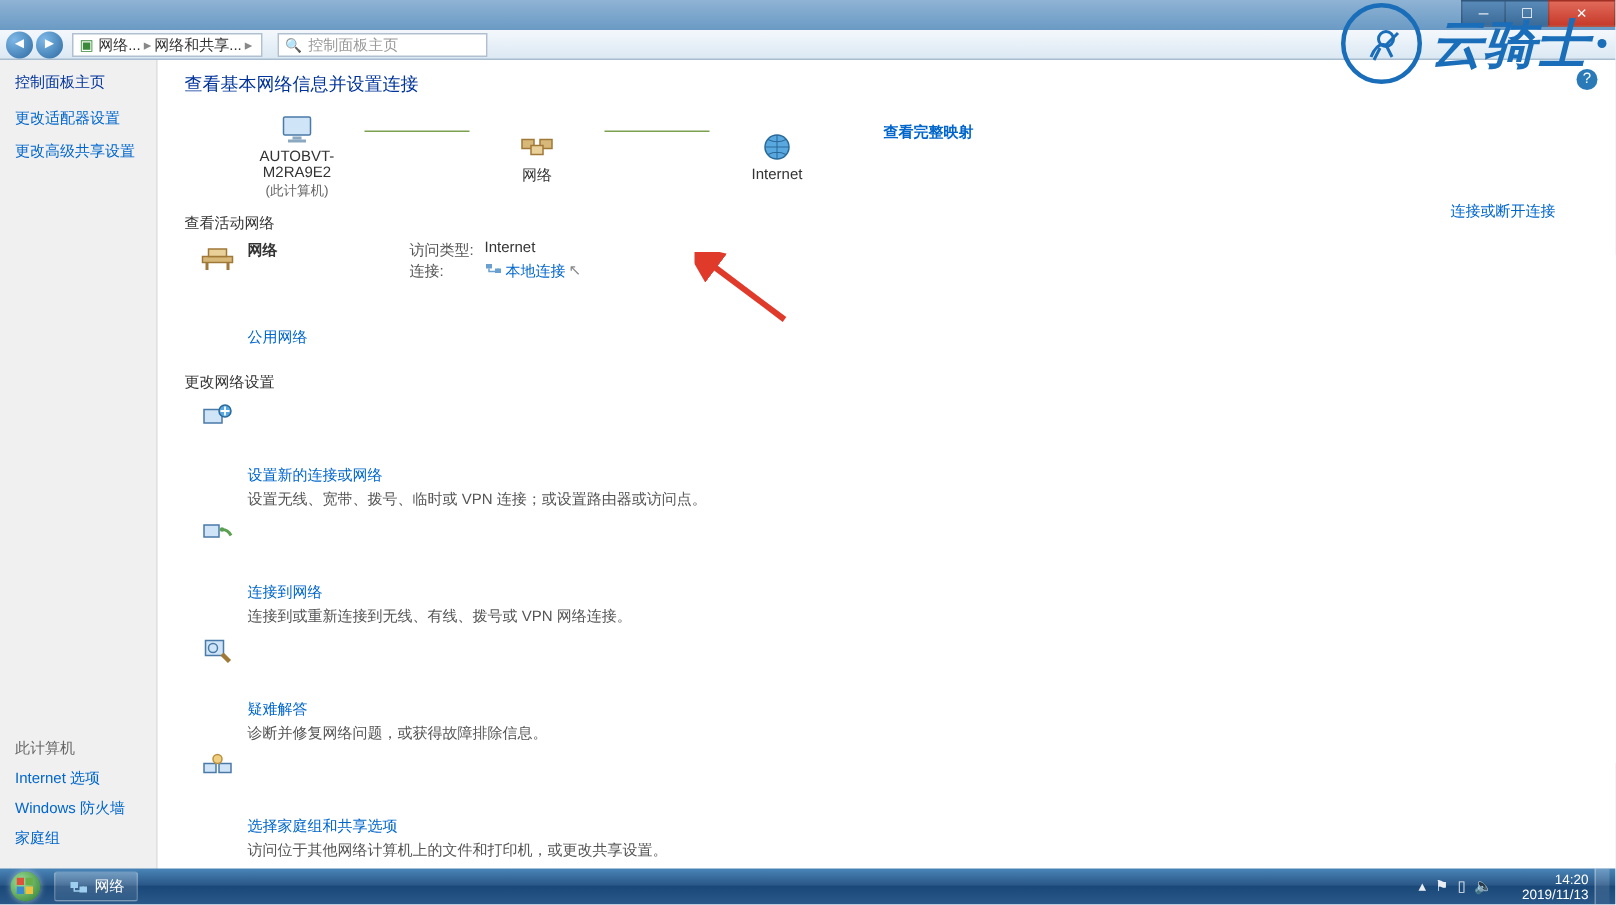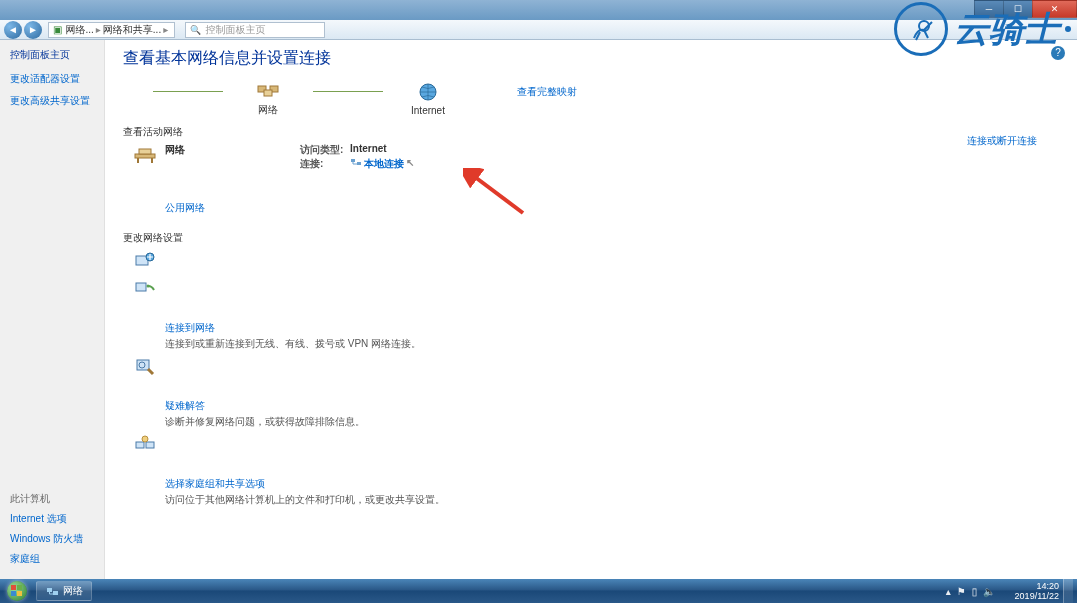--- a/index.html
+++ b/index.html
@@ -24,41 +24,41 @@
 
 .main { display: flex; height: 540px; background: #fff; }
 .sidebar { width: 105px; background: #f0f0f0; border-right: 1px solid #e0e0e0; padding: 8px 10px; font-size: 10px; color: #333; display: flex; flex-direction: column; }
 .sidebar .heading { color: #003399; margin-bottom: 10px; }
 .sidebar .link { color: #0066cc; margin-bottom: 8px; cursor: pointer; }
 .sidebar .spacer { flex: 1; }
 .sidebar .footer-links .flabel { color: #666; margin-bottom: 6px; }
 .sidebar .footer-links .link { margin-bottom: 6px; }
 
 .content { flex: 1; padding: 8px 18px; font-size: 10px; color: #333; position: relative; }
-.content h1 { font-size: 16px; font-weight: normal; color: #003399; margin-bottom: 10px; }
+.content h1 { font-size: 12px; font-weight: normal; color: #003399; margin-bottom: 10px; }
 .help-icon { position: absolute; right: 12px; top: 6px; width: 14px; height: 14px; border-radius: 50%; background: #2a7ab8; color: #fff; text-align: center; line-height: 14px; font-size: 10px; }
 
 
 .netmap { display: flex; align-items: center; margin: 4px 0 0 30px; }
 .netnode { display: flex; flex-direction: column; align-items: center; width: 90px; }
 .neticon { width: 24px; height: 22px; display: flex; align-items: center; justify-content: center; font-size: 16px; }
 .netline { width: 70px; height: 1px; border-top: 1px solid #7aa050; align-self: flex-start; margin-top: 12px; }
 .netlabel { font-size: 10px; color: #333; margin-top: 2px; text-align: center; }
 .netsub { font-size: 9px; color: #666; }
-.viewmap { color: #0066cc; margin-left: 44px; align-self: flex-start; margin-top: 6px; cursor: pointer; }
+.viewmap { color: #0066cc; margin-left: 26px; align-self: flex-start; margin-top: 6px; cursor: pointer; font-weight: bold; }
 
 .section-title { color: #333; margin: 8px 0 4px 0; }
 .section-row { display: flex; align-items: flex-start; margin: 4px 0 4px 10px; }
 .row-icon { width: 24px; height: 24px; display: flex; align-items: center; justify-content: center; font-size: 16px; margin-right: 8px; }
 .row-body .rlink { color: #0066cc; cursor: pointer; margin-top: 44px; }
 .row-body .rdesc { color: #555; margin-top: 2px; font-size: 10px; }
 
 .active-net { display: flex; margin: 4px 0 4px 10px; }
 .active-net .col1 { display: flex; }
-.active-net .labels { margin-left: 95px; font-weight: bold; }
+.active-net .labels { margin-left: 68px; }
 .active-net .labels div { display: flex; }
 .active-net .labels .k { width: 50px; color: #555; }
 .active-net .labels .v { color: #333; }
 .active-net .labels .vlink { color: #0066cc; cursor: pointer; display: flex; }
 .mini-icon { width: 12px; height: 10px; margin-right: 2px; display: inline-block; }
 .connect-disconnect { position: absolute; right: 40px; top: 94px; color: #0066cc; cursor: pointer; font-size: 10px; }
 
 
 .arrow { position: absolute; left: 358px; top: 128px; pointer-events: none; }
 .arrow svg { width: 70px; height: 50px; }
@@ -123,20 +123,31 @@
       <div class="link">Windows 防火墙</div>
       <div class="link">家庭组</div>
     </div>
   </div>
 
   <div class="content">
     <div class="help-icon">?</div>
     <h1>查看基本网络信息并设置连接</h1>
 
     <div class="netmap">
+      <div class="netnode">
+        <div class="neticon">
+          <svg width="24" height="20" viewBox="0 0 24 20">
+              <rect x="3" y="2" width="18" height="12" rx="1" fill="#cfe4f7" stroke="#4a7aa8"></rect>
+              <rect x="9" y="15" width="6" height="2" fill="#8aa8c0"></rect>
+              <rect x="6" y="17" width="12" height="2" fill="#8aa8c0"></rect>
+            </svg>
+        </div>
+        <div class="netlabel">AUTOBVT-M2RA9E2</div>
+        <div class="netsub">(此计算机)</div>
+      </div>
       <div class="netline"></div>
       <div class="netnode">
         <div class="neticon">
           <svg width="24" height="20" viewBox="0 0 24 20">
               <rect x="2" y="6" width="8" height="6" fill="#d8b878" stroke="#a07838"></rect>
               <rect x="14" y="6" width="8" height="6" fill="#d8b878" stroke="#a07838"></rect>
               <rect x="8" y="10" width="8" height="6" fill="#e8d098" stroke="#a07838"></rect>
             </svg>
         </div>
         <div class="netlabel">网络</div>
@@ -208,20 +219,24 @@
     <div class="section-title" style="margin-top:16px;">更改网络设置</div>
 
     <div class="section-row">
       <div class="row-icon">
         <svg width="22" height="22" viewBox="0 0 22 22">
             <rect x="2" y="6" width="12" height="9" fill="#cfe4f7" stroke="#4a7aa8"></rect>
             <circle cx="16" cy="7" r="4" fill="#5aa8e0" stroke="#2a6a9a"></circle>
             <path d="M16 4 V10 M13 7 H19" stroke="#fff" stroke-width="1.2"></path>
           </svg>
       </div>
+      <div class="row-body">
+        <div class="rlink">设置新的连接或网络</div>
+        <div class="rdesc">设置无线、宽带、拨号、临时或 VPN 连接；或设置路由器或访问点。</div>
+      </div>
     </div>
 
     <div class="section-row">
       <div class="row-icon">
         <svg width="22" height="22" viewBox="0 0 22 22">
             <rect x="2" y="5" width="10" height="8" fill="#cfe4f7" stroke="#4a7aa8"></rect>
             <path d="M14 8 Q18 8 20 12" stroke="#5aa050" stroke-width="2" fill="none"></path>
             <circle cx="14" cy="8" r="1.5" fill="#5aa050"></circle>
           </svg>
       </div>
@@ -295,17 +310,17 @@
     </span>
     <span>网络</span>
   </div>
   <div class="tray">
     <span class="ticon">▴</span>
     <span class="ticon">⚑</span>
     <span class="ticon">▯</span>
     <span class="ticon">🔈</span>
     <div class="clock">
       <div>14:20</div>
-      <div>2019/11/22</div>
+      <div>2019/11/13</div>
     </div>
     <div class="showdesk"></div>
   </div>
 </div>
 
 </body></html>

